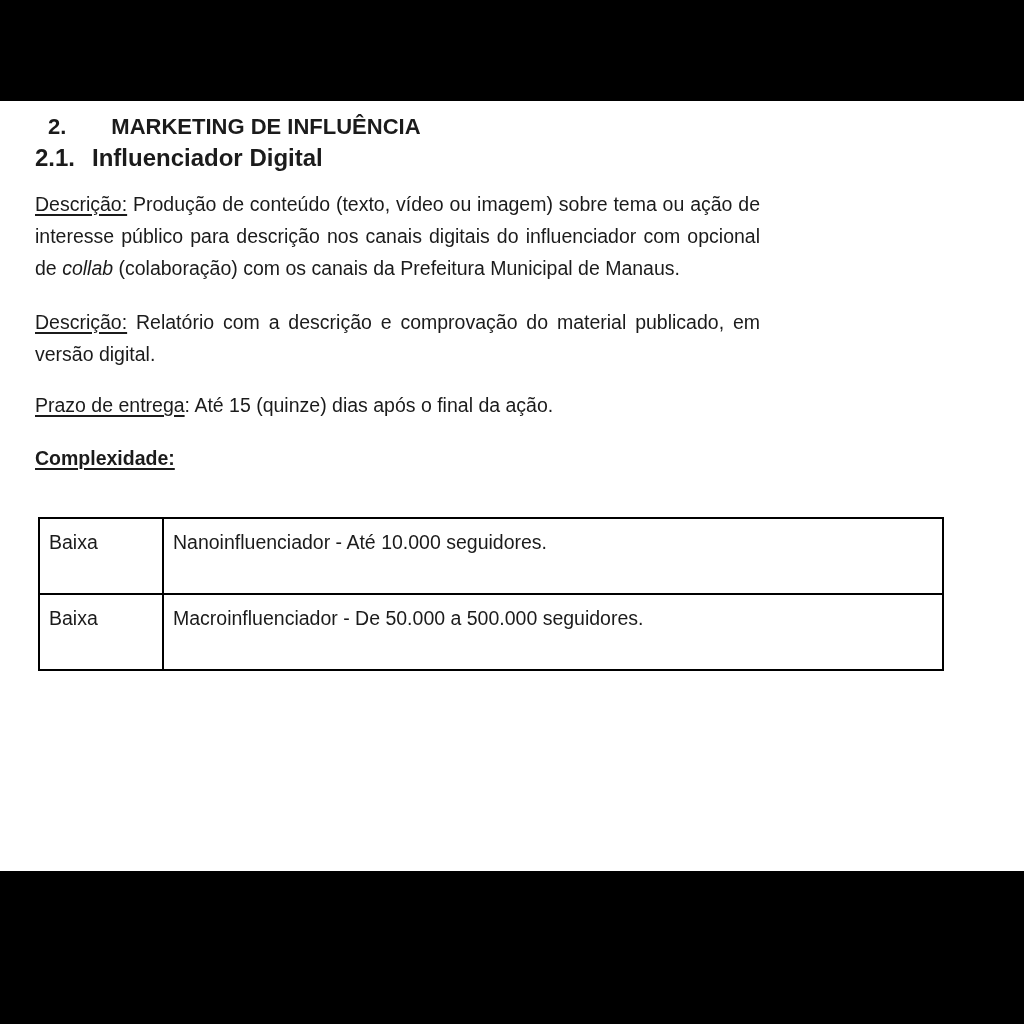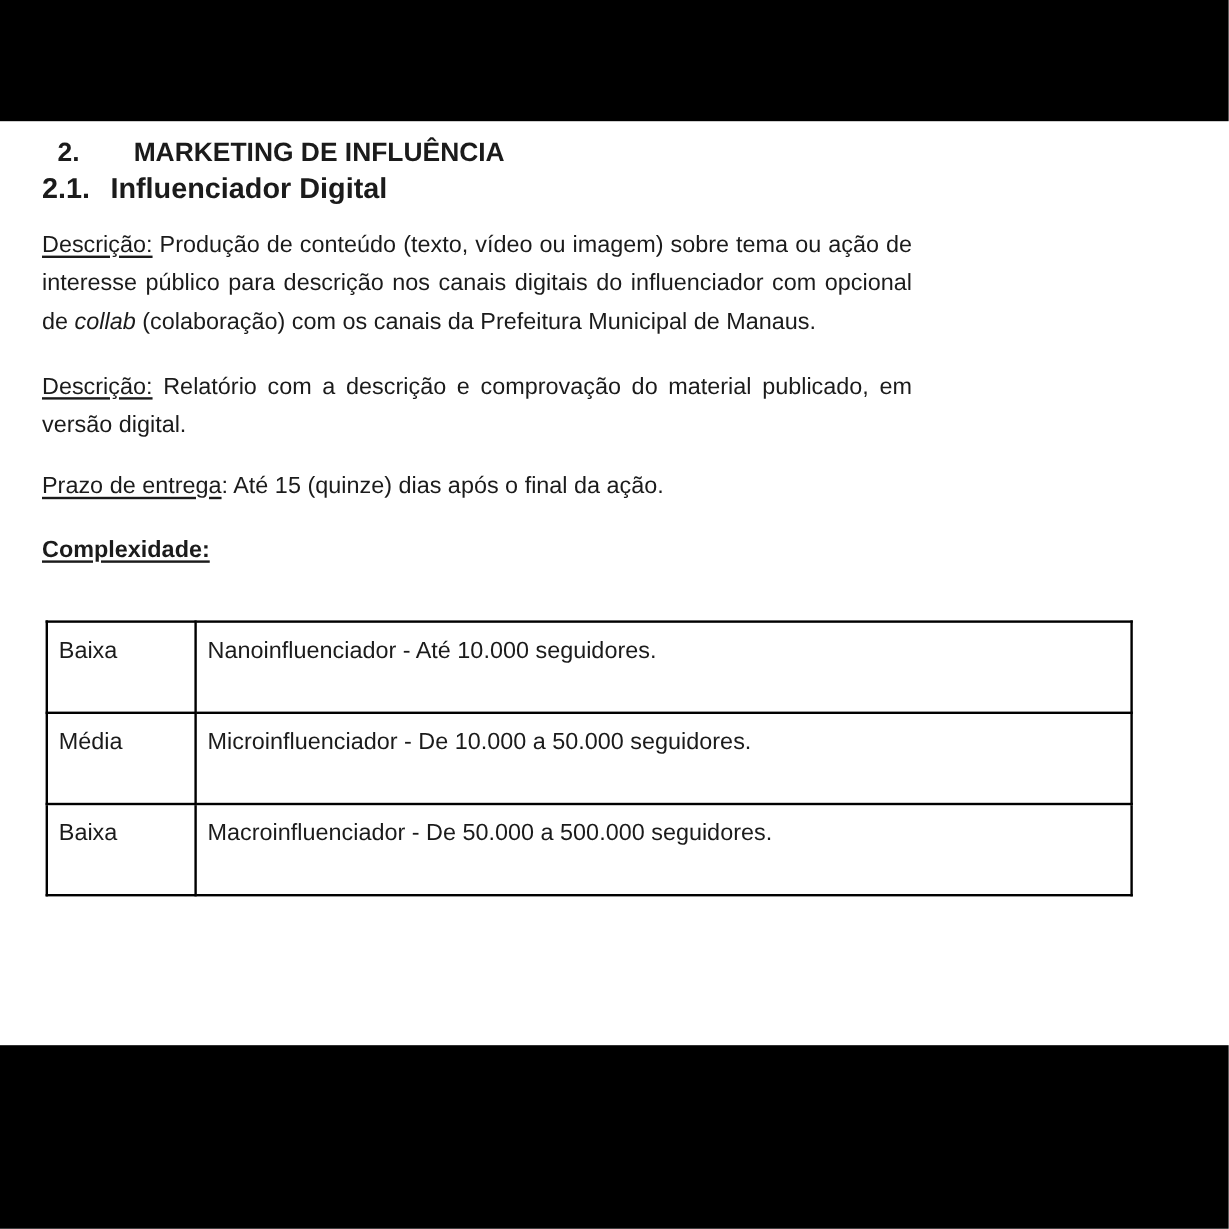--- a/index.html
+++ b/index.html
@@ -88,24 +88,20 @@
     <span class="u">Complexidade:</span>
   </p>
 
   <table class="complexity">
     <tbody>
       <tr>
         <td class="level-cell">Baixa</td>
         <td>Nanoinfluenciador - Até 10.000 seguidores.</td>
       </tr>
       <tr>
-        <td class="level-cell">Média</td>
-        <td>Microinfluenciador - De 10.000 a 50.000 seguidores.</td>
-      </tr>
-      <tr>
         <td class="level-cell">Baixa</td>
         <td>Macroinfluenciador - De 50.000 a 500.000 seguidores.</td>
       </tr>
     </tbody>
   </table>
 
 </div>
 
 <div class="bottom-bar"></div>
 

